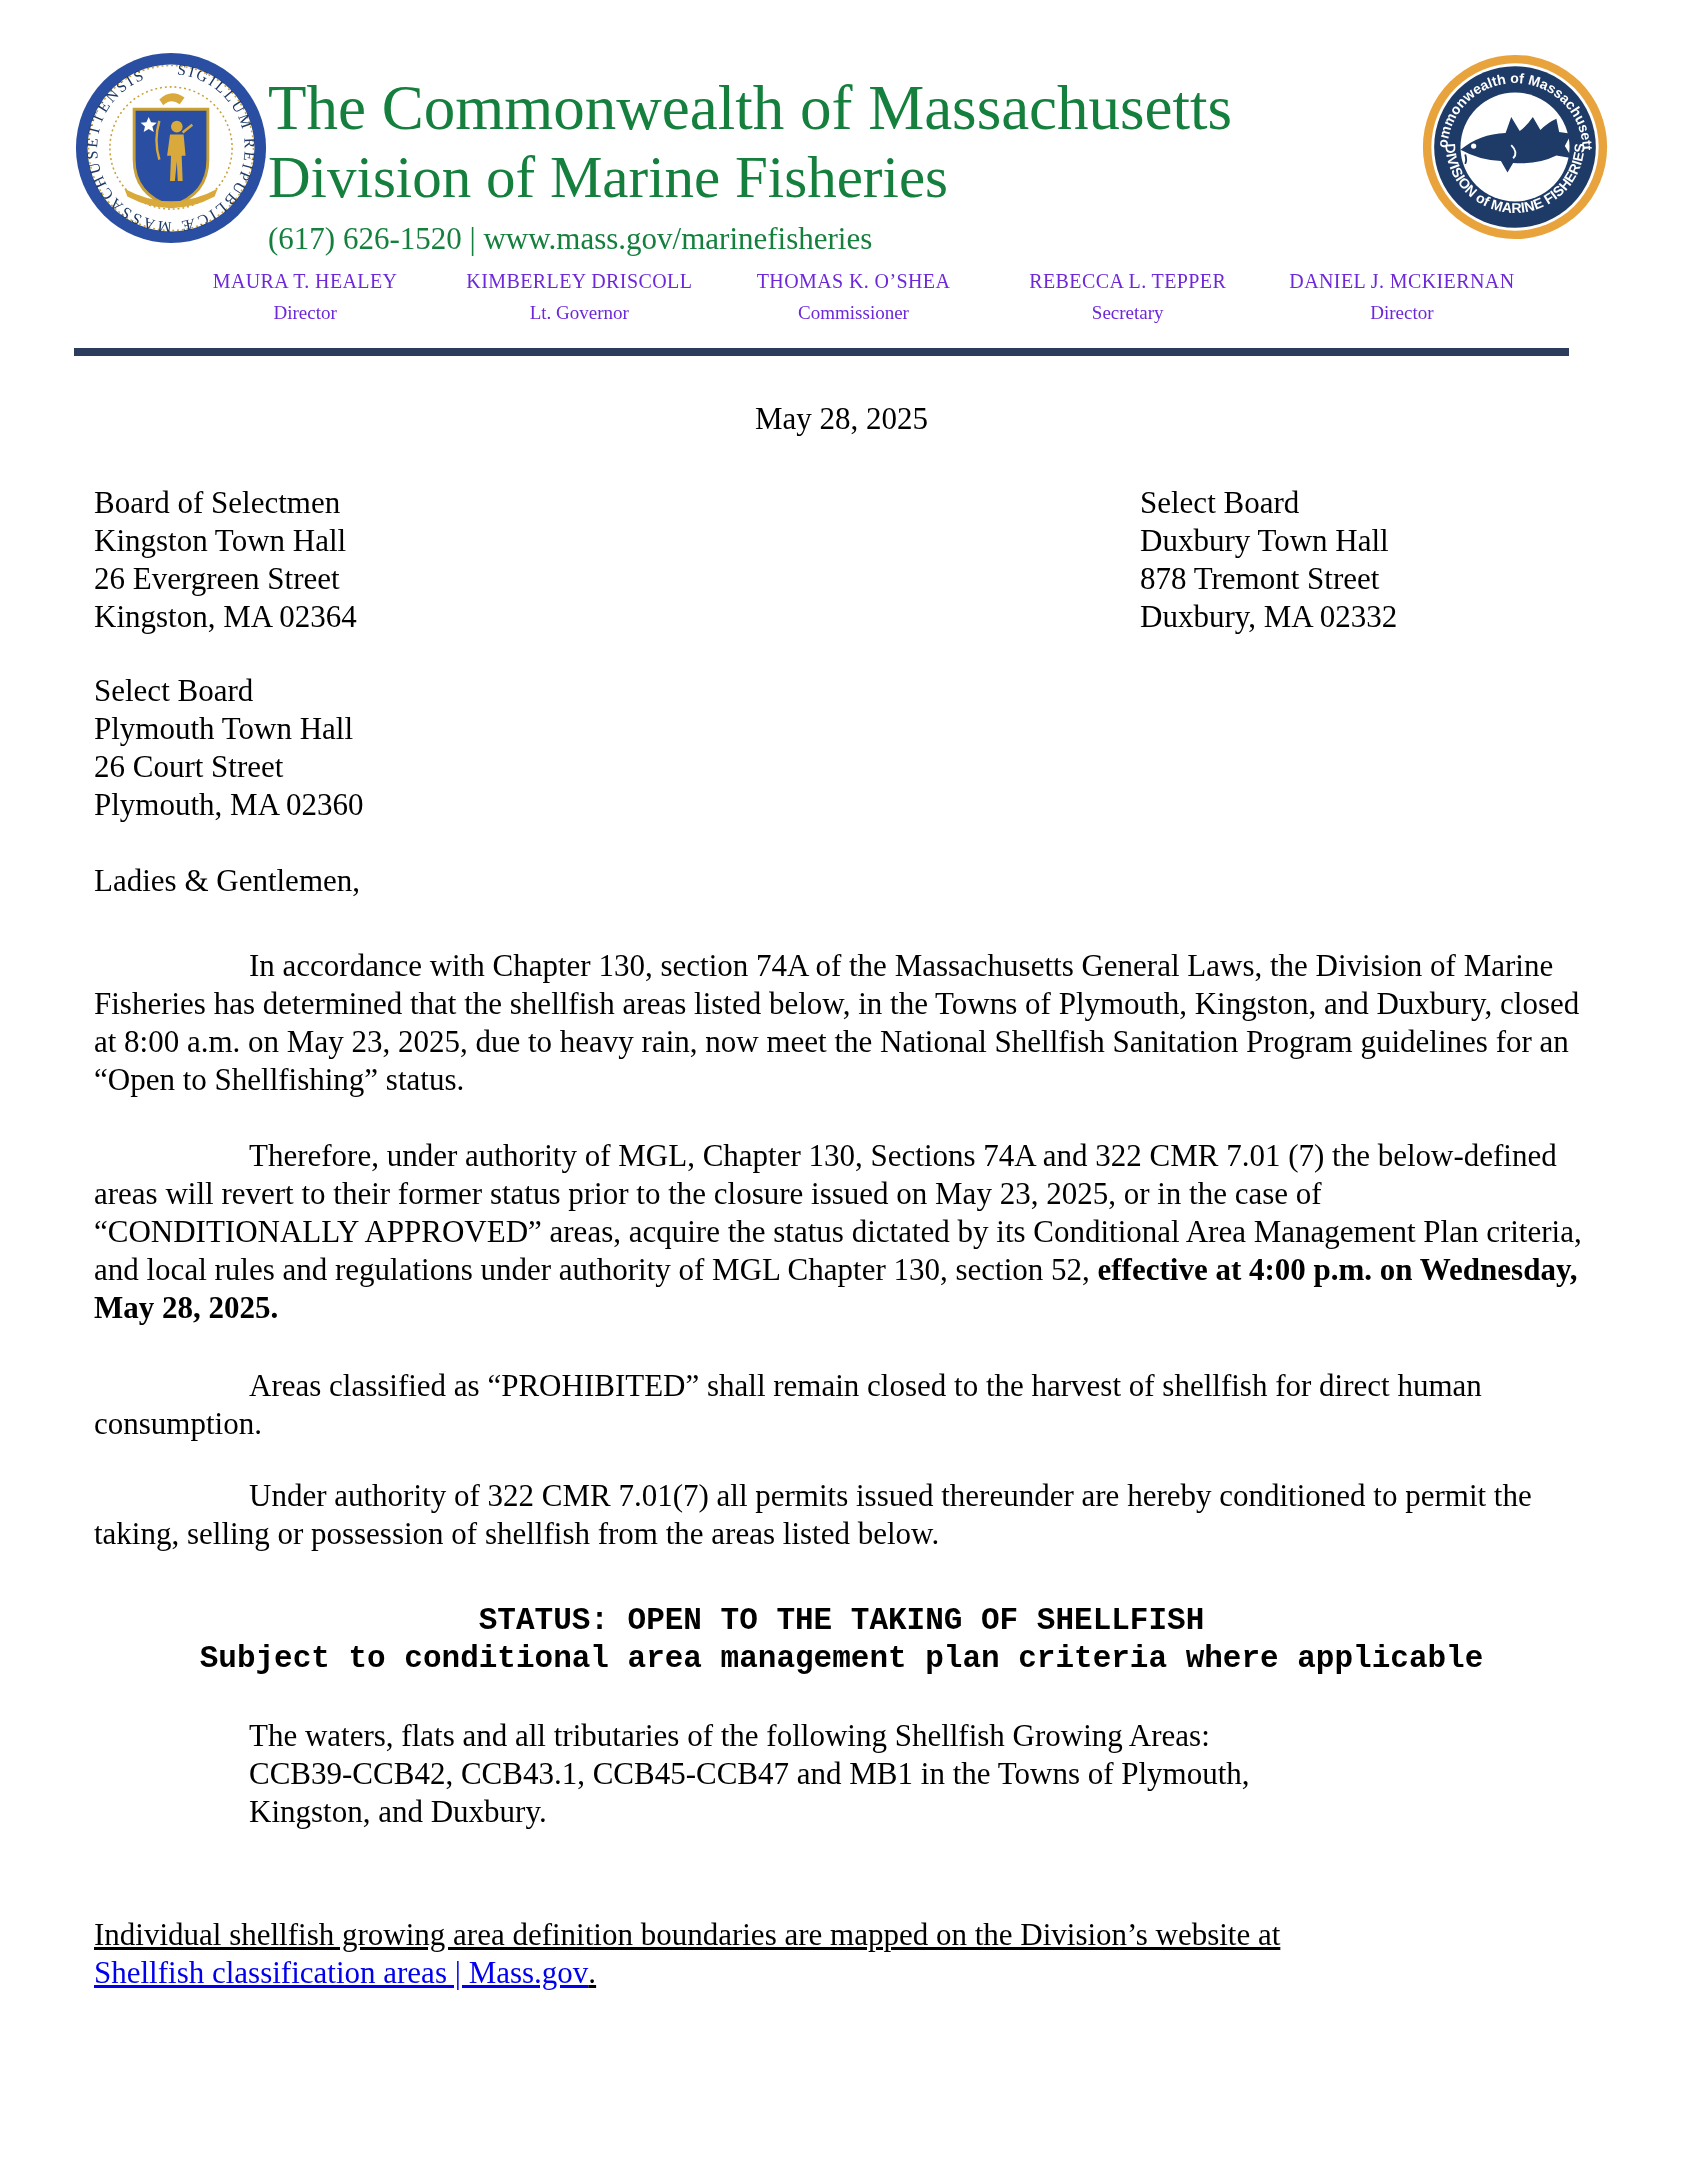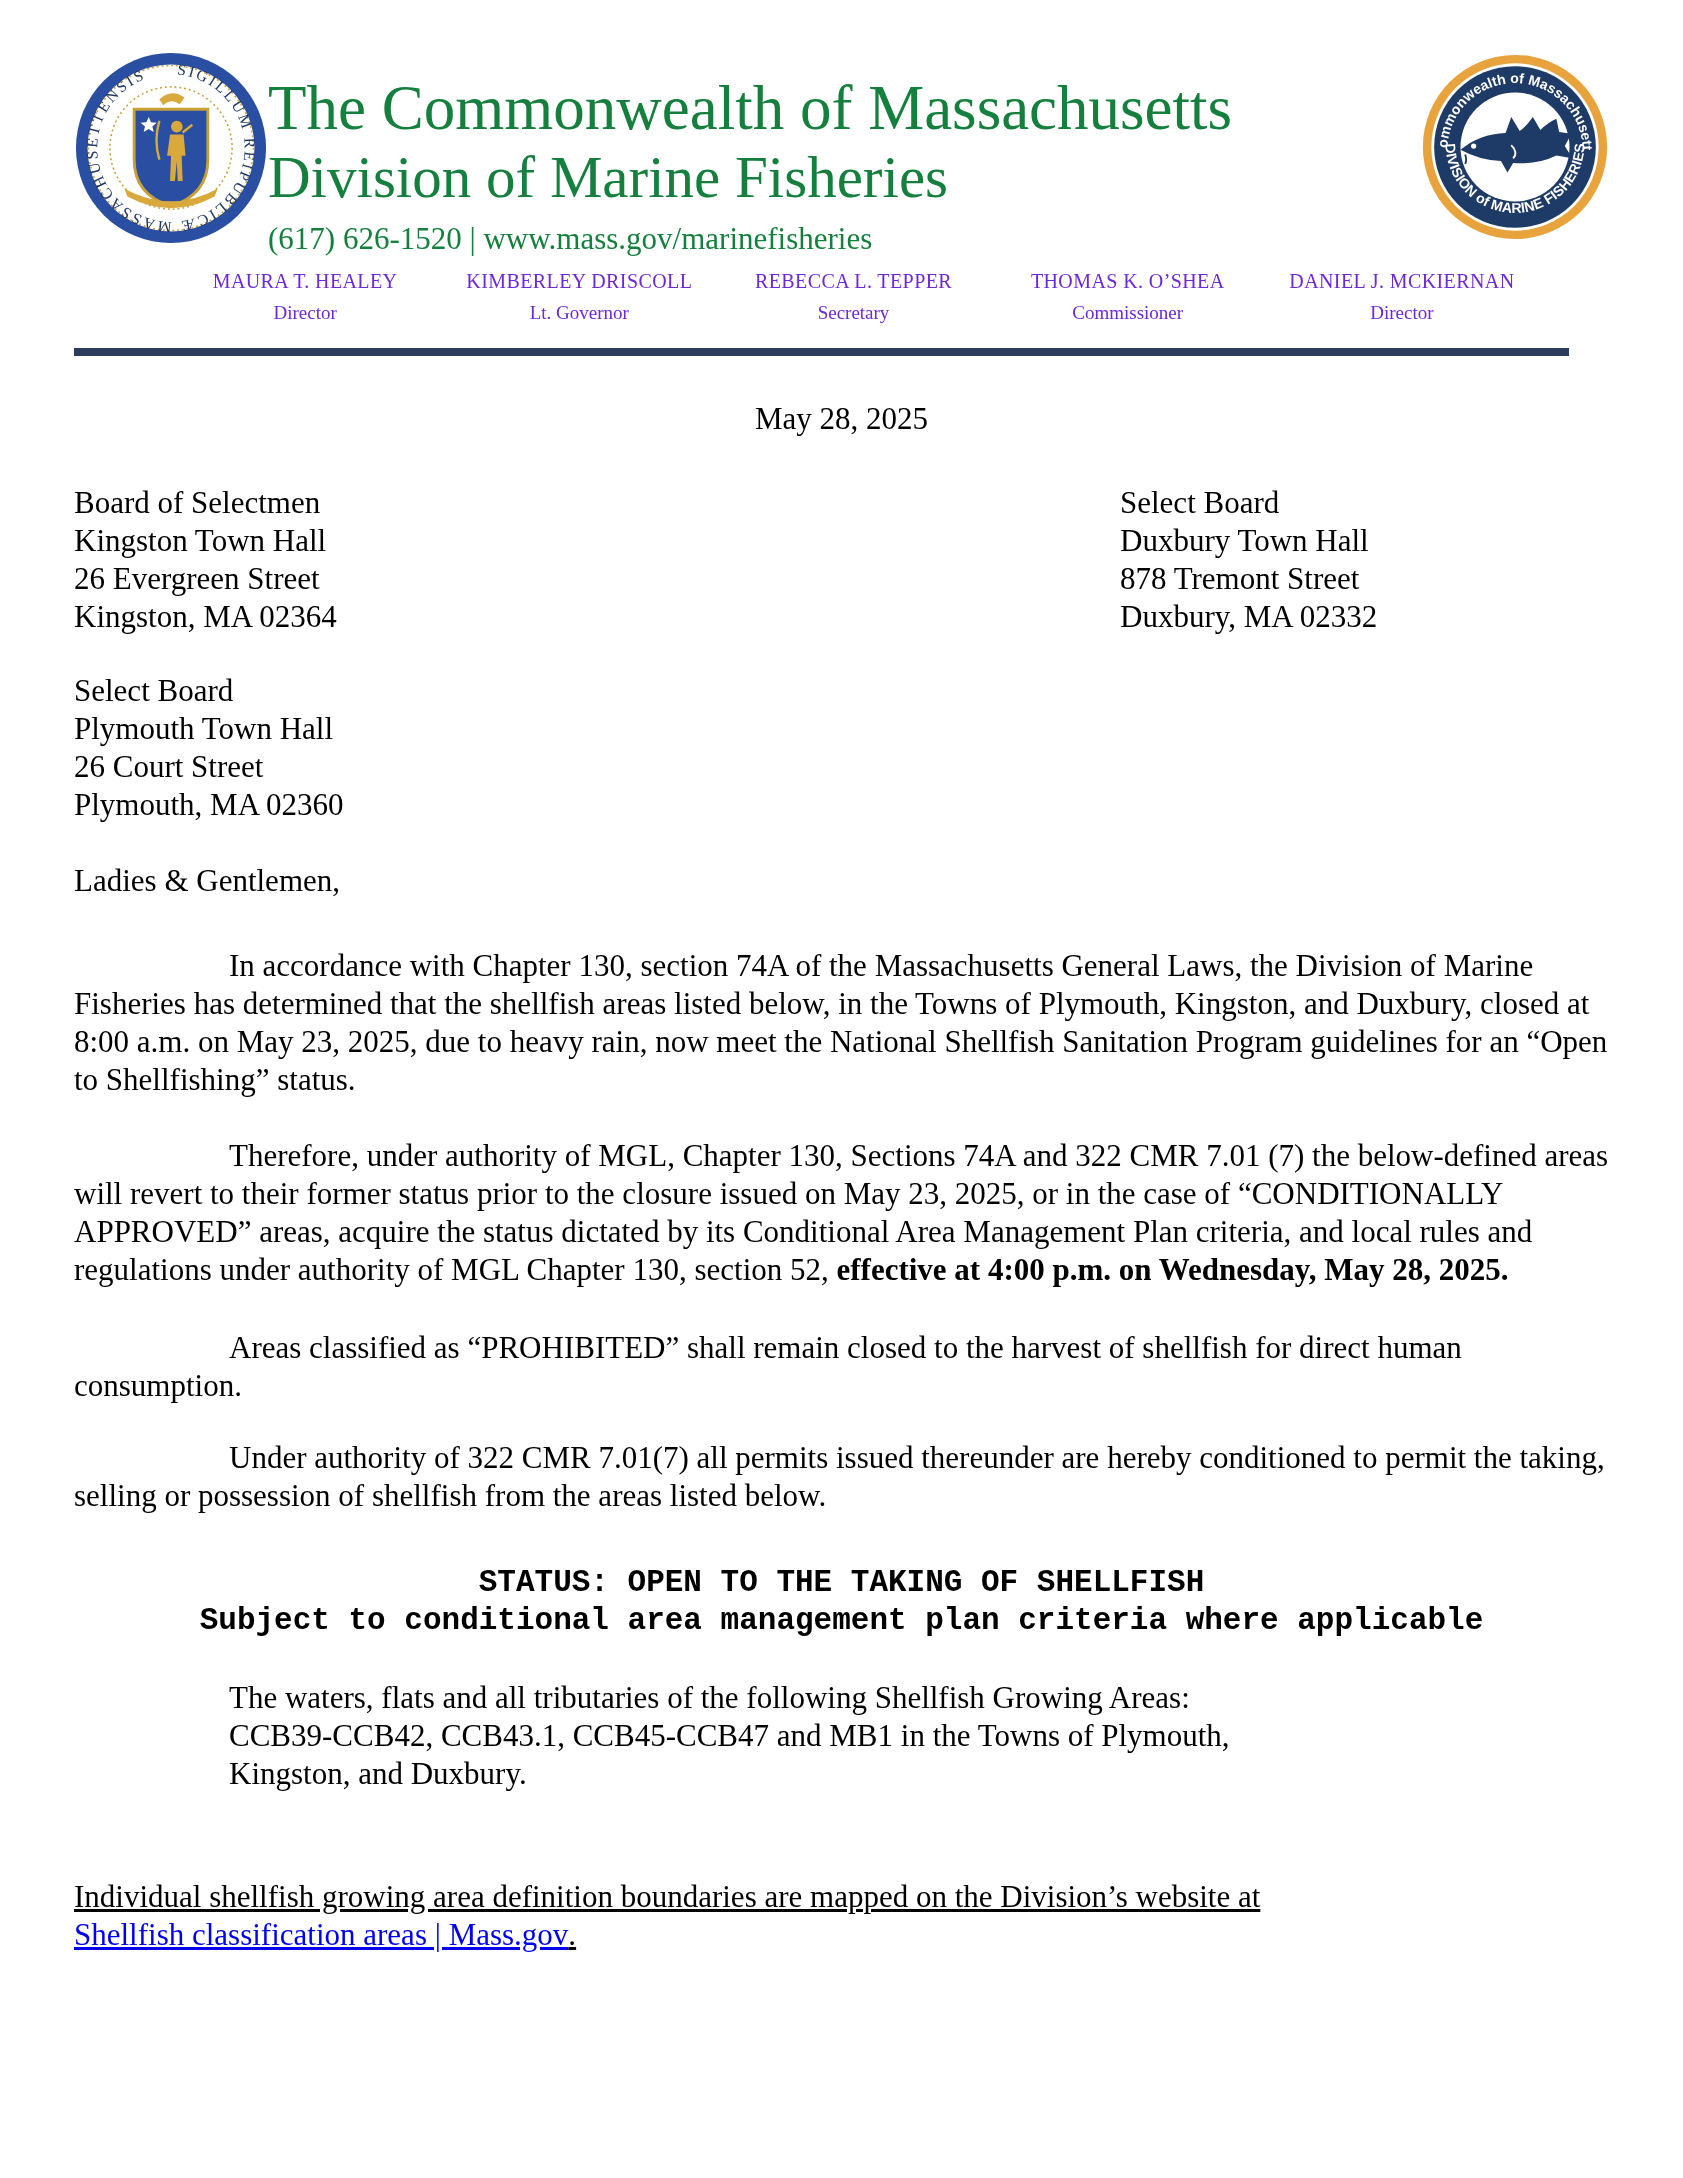--- a/index.html
+++ b/index.html
@@ -38,21 +38,21 @@
   .official .name{font-size:20px;letter-spacing:0.4px;}
   .official .role{font-size:19px;margin-top:9px;}
   
   .rule{
     margin:24px 0 0 74px;
     width:1495px;height:8px;
     background:#2b3c5e;
   }
   
   .content{
-    padding:0 74px;
+    padding:0 94px;
     font-size:31px;
     line-height:38px;
   }
   .date{margin-top:44px;text-align:center;}
   .recipients{position:relative;margin-top:46px;}
   .addr div{white-space:nowrap;}
   .addr-right{position:absolute;left:1046px;top:0;}
   .addr-plymouth{margin-top:36px;}
   .salutation{margin-top:38px;}
   .para{margin:0;}
@@ -149,26 +149,26 @@
   <div class="officials">
     <div class="official">
       <div class="name">MAURA T. HEALEY</div>
       <div class="role">Director</div>
     </div>
     <div class="official">
       <div class="name">KIMBERLEY DRISCOLL</div>
       <div class="role">Lt. Governor</div>
     </div>
     <div class="official">
+      <div class="name">THOMAS K. O’SHEA</div>
+      <div class="role">Commissioner</div>
+    </div>
+    <div class="official">
       <div class="name">REBECCA L. TEPPER</div>
       <div class="role">Secretary</div>
-    </div>
-    <div class="official">
-      <div class="name">THOMAS K. O’SHEA</div>
-      <div class="role">Commissioner</div>
     </div>
     <div class="official">
       <div class="name">DANIEL J. MCKIERNAN</div>
       <div class="role">Director</div>
     </div>
   </div>
 
   <div class="rule"></div>
 
   <div class="content">

